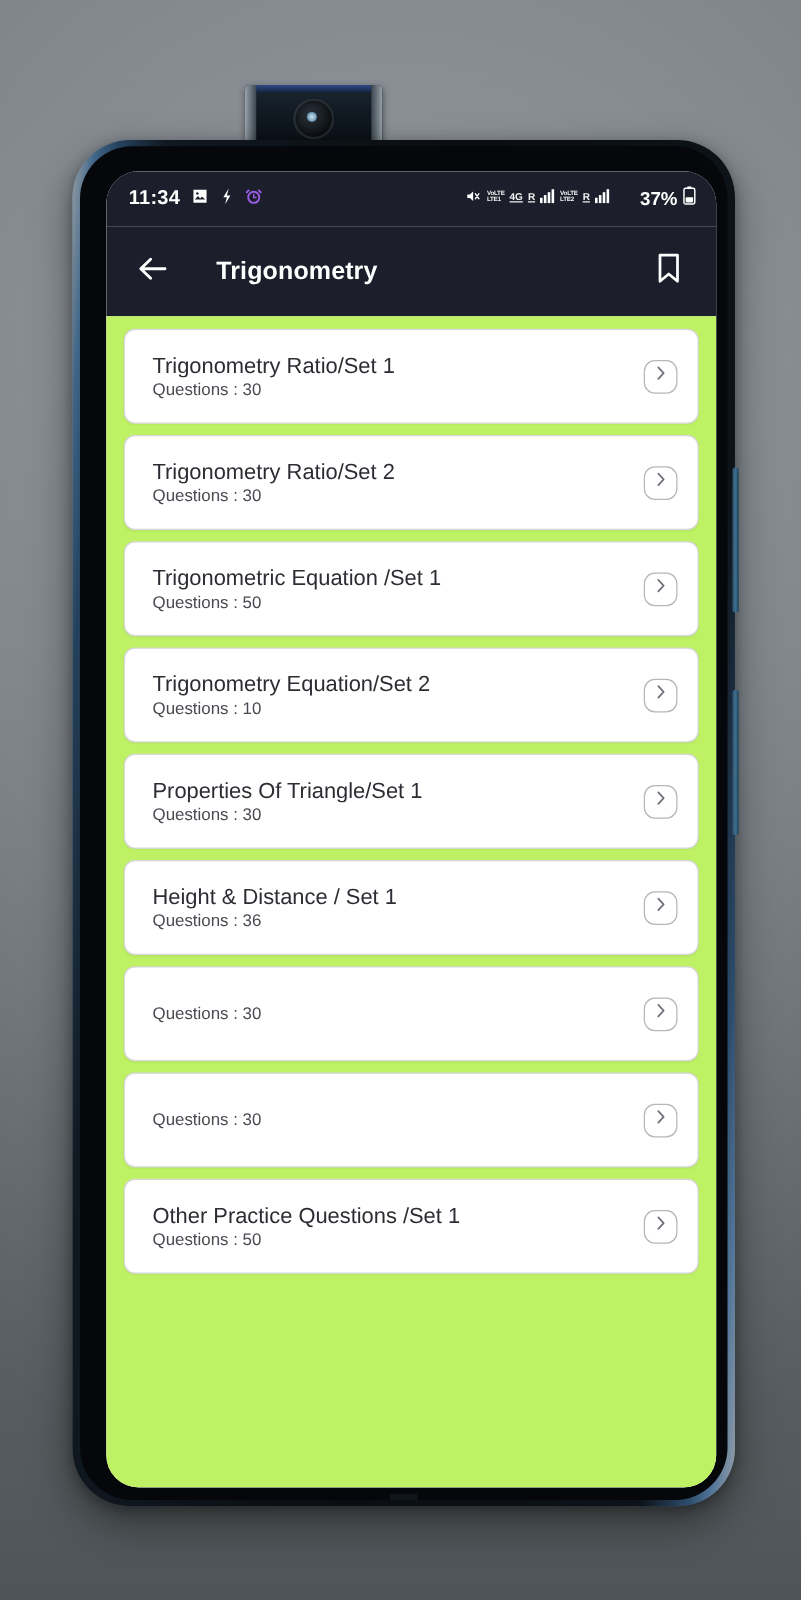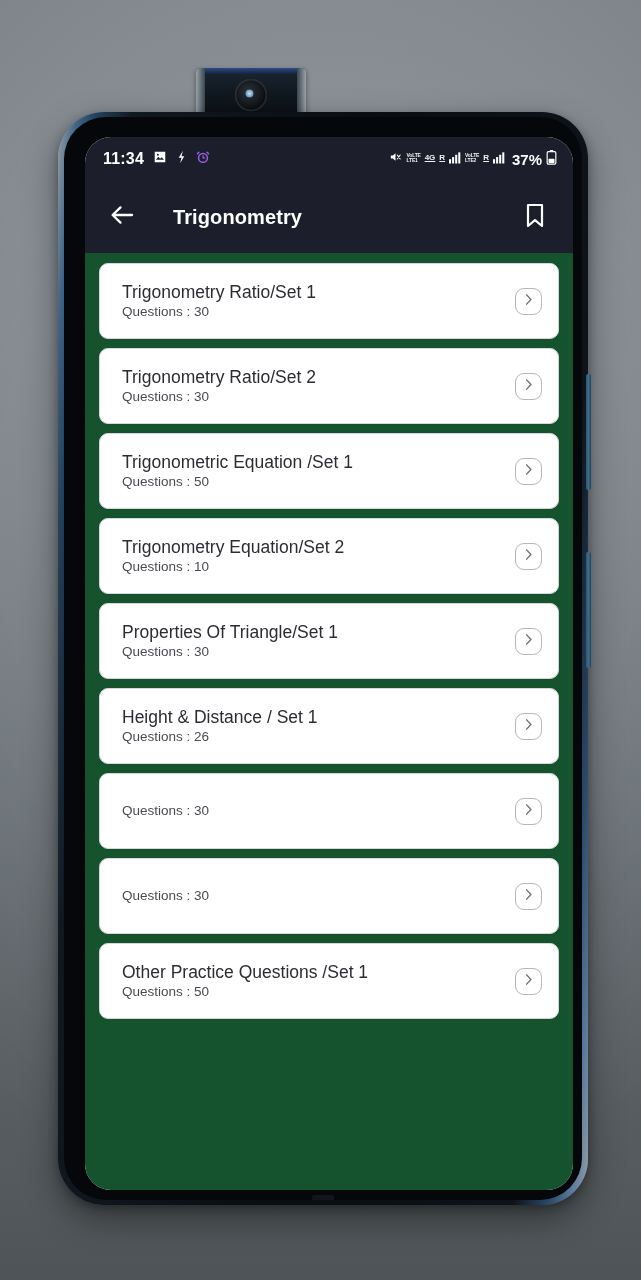--- a/index.html
+++ b/index.html
@@ -164,21 +164,21 @@
     color: #fefefe;
   }
   .status-right {
     display: flex;
     align-items: center;
     gap: 4px;
   }
   .battery-pct {
     font-size: 15px;
     font-weight: bold;
-    margin-left: 3px;
+    margin-left: 20px;
     color: #fefefe;
   }
   .volte-tag {
     display: flex; flex-direction: column;
     line-height: 1;
     font-size: 5px; font-weight: bold;
     letter-spacing: -0.2px;
     color: #f2f2f2;
     transform: translateY(-1px);
   }
@@ -213,21 +213,21 @@
   }
   .bookmark-btn {
     width: 28px; height: 28px;
     display: flex; align-items: center; justify-content: center;
     cursor: pointer;
   }
 
   
   .content {
     flex: 1;
-    background: #14532d;
+    background: #bef264;
     padding: 10px 0 0 0;
     overflow: hidden;
   }
   .card-list {
     padding: 0 14px;
     display: flex;
     flex-direction: column;
     gap: 9px;
   }
   .set-card {
@@ -460,21 +460,21 @@
                 </div>
                 <div class="chevron-box">
                   <span><svg width="13" height="13" viewBox="0 0 14 14">
                       <path d="M5 2 L9.6 7 L5 12" stroke="#70707a" stroke-width="1.5" fill="none" stroke-linecap="round" stroke-linejoin="round"></path>
                     </svg></span>
                 </div>
               </div>
               <div class="set-card">
                 <div class="card-text">
                   <div class="card-title">Height &amp; Distance / Set 1</div>
-                  <div class="card-sub">Questions : 26</div>
+                  <div class="card-sub">Questions : 36</div>
                 </div>
                 <div class="chevron-box">
                   <span><svg width="13" height="13" viewBox="0 0 14 14">
                       <path d="M5 2 L9.6 7 L5 12" stroke="#70707a" stroke-width="1.5" fill="none" stroke-linecap="round" stroke-linejoin="round"></path>
                     </svg></span>
                 </div>
               </div>
               <div class="set-card">
                 <div class="card-text">
                   <div class="card-sub">Questions : 30</div>

